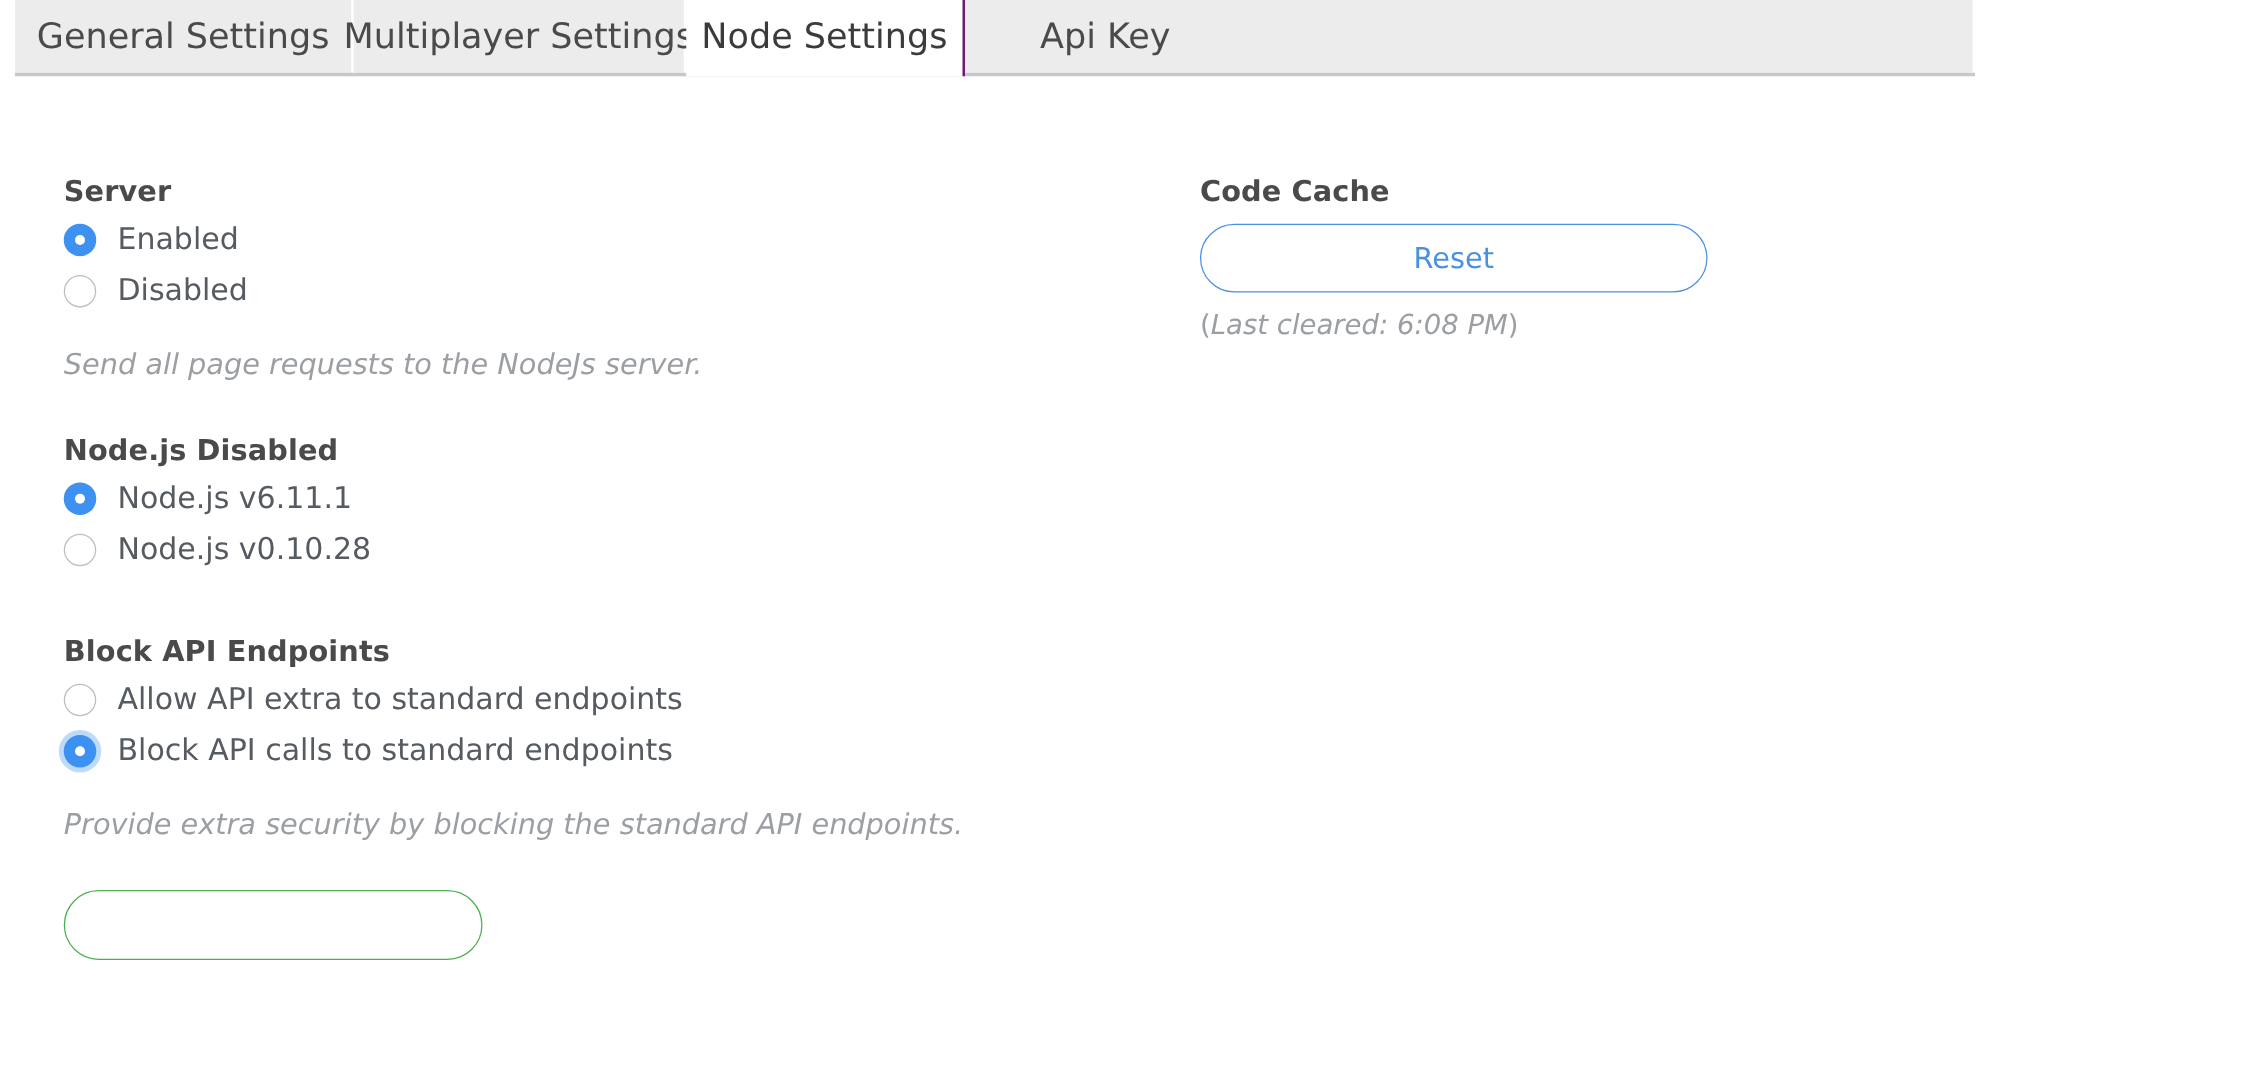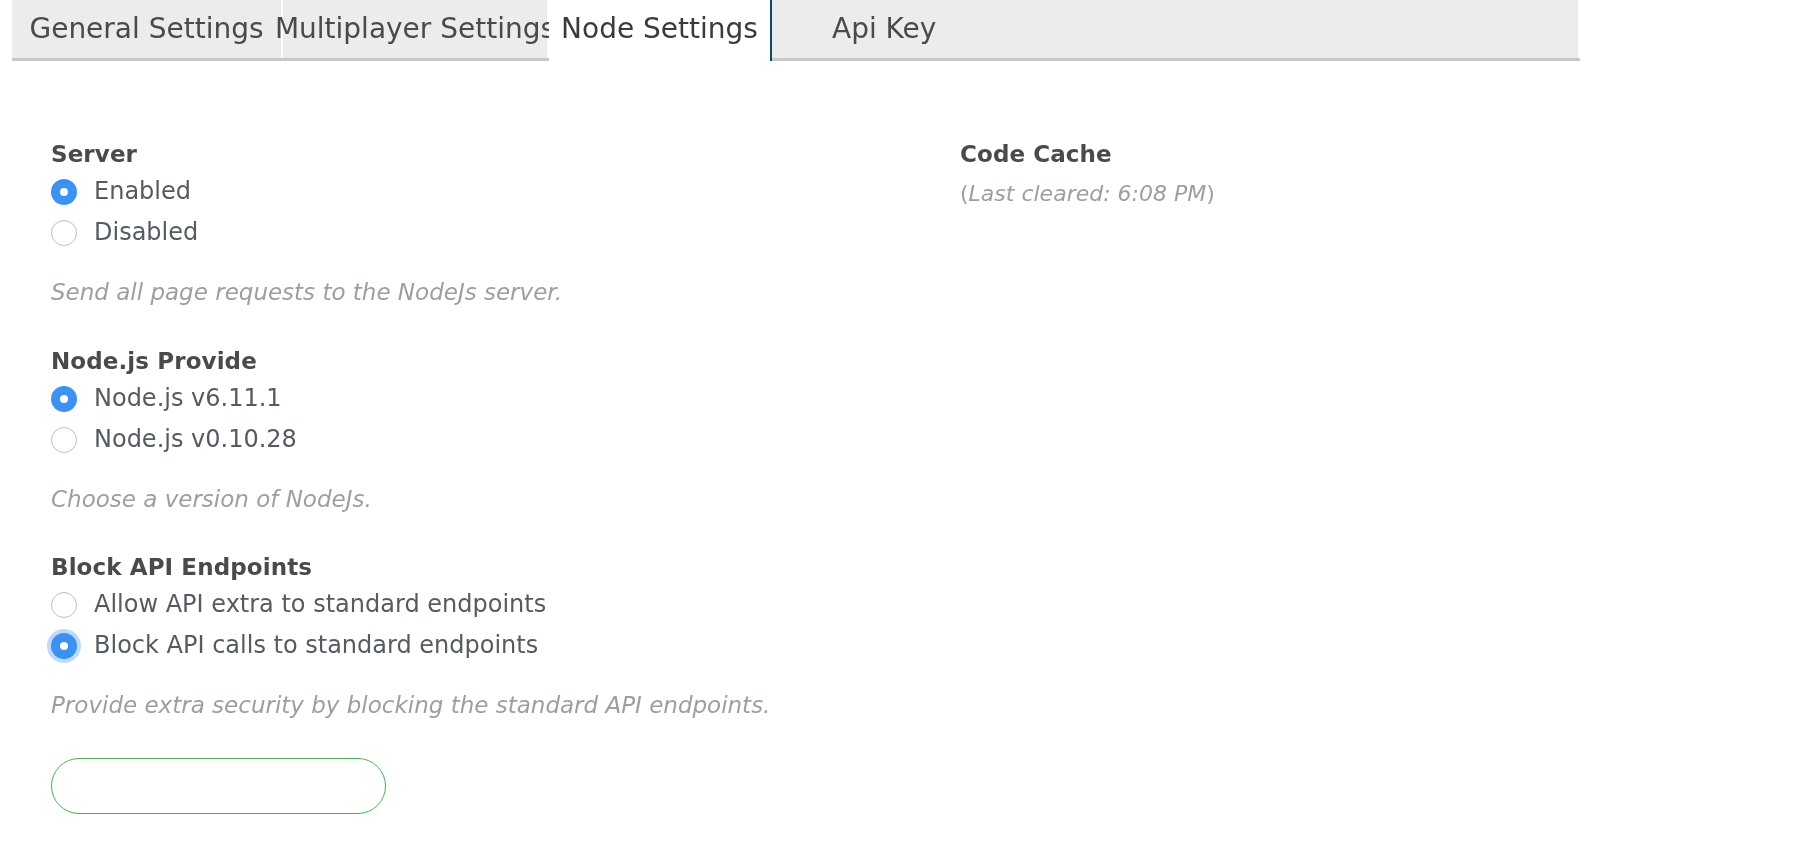--- a/index.html
+++ b/index.html
@@ -40,21 +40,21 @@
     white-space: nowrap;
   }
   .tab.tab-general   { width: 271px; }
   .tab.tab-multi     { width: 266px; justify-content: center; }
   .tab.tab-node      { width: 223px; }
   .tab.tab-api       { flex: 1 1 auto; justify-content: flex-start; padding-left: 60px; }
 
   .tab.active {
     background: #ffffff;
     color: #3b3b3b;
-    border-right: 2px solid #0c4a6e;
+    border-right: 2px solid #701a75;
     position: relative;
     z-index: 2;
     margin-bottom: -3px;
     padding-bottom: 3px;
   }
 
   
   .content {
     position: absolute;
     left: 11px;
@@ -194,33 +194,32 @@
         <span class="radio"></span>
         <span class="radio-label">Disabled</span>
       </div>
 
       <div class="helper-text">Send all page requests to the NodeJs server.</div>
     </div>
 
     <div class="section-gap"></div>
 
     <div>
-      <div class="group-title">Node.js Provide</div>
+      <div class="group-title">Node.js Disabled</div>
 
       <div class="radio-row">
         <span class="radio checked"></span>
         <span class="radio-label">Node.js v6.11.1</span>
       </div>
 
       <div class="radio-row">
         <span class="radio"></span>
         <span class="radio-label">Node.js v0.10.28</span>
       </div>
 
-      <div class="helper-text">Choose a version of NodeJs.</div>
     </div>
 
     <div class="section-gap"></div>
 
     <div>
       <div class="group-title">Block API Endpoints</div>
 
       <div class="radio-row">
         <span class="radio"></span>
         <span class="radio-label">Allow API extra to standard endpoints</span>
@@ -238,20 +237,23 @@
       <span></span>
     </div>
 
   </div>
 
   <div class="col-right">
 
     <div>
       <div class="group-title">Code Cache</div>
 
+      <div class="pill-btn btn-reset">
+        <span>Reset</span>
+      </div>
 
       <div class="last-cleared">
         <span>(</span><i>Last cleared: 6:08 PM</i><span>)</span>
       </div>
     </div>
 
   </div>
 
 </div>
 

